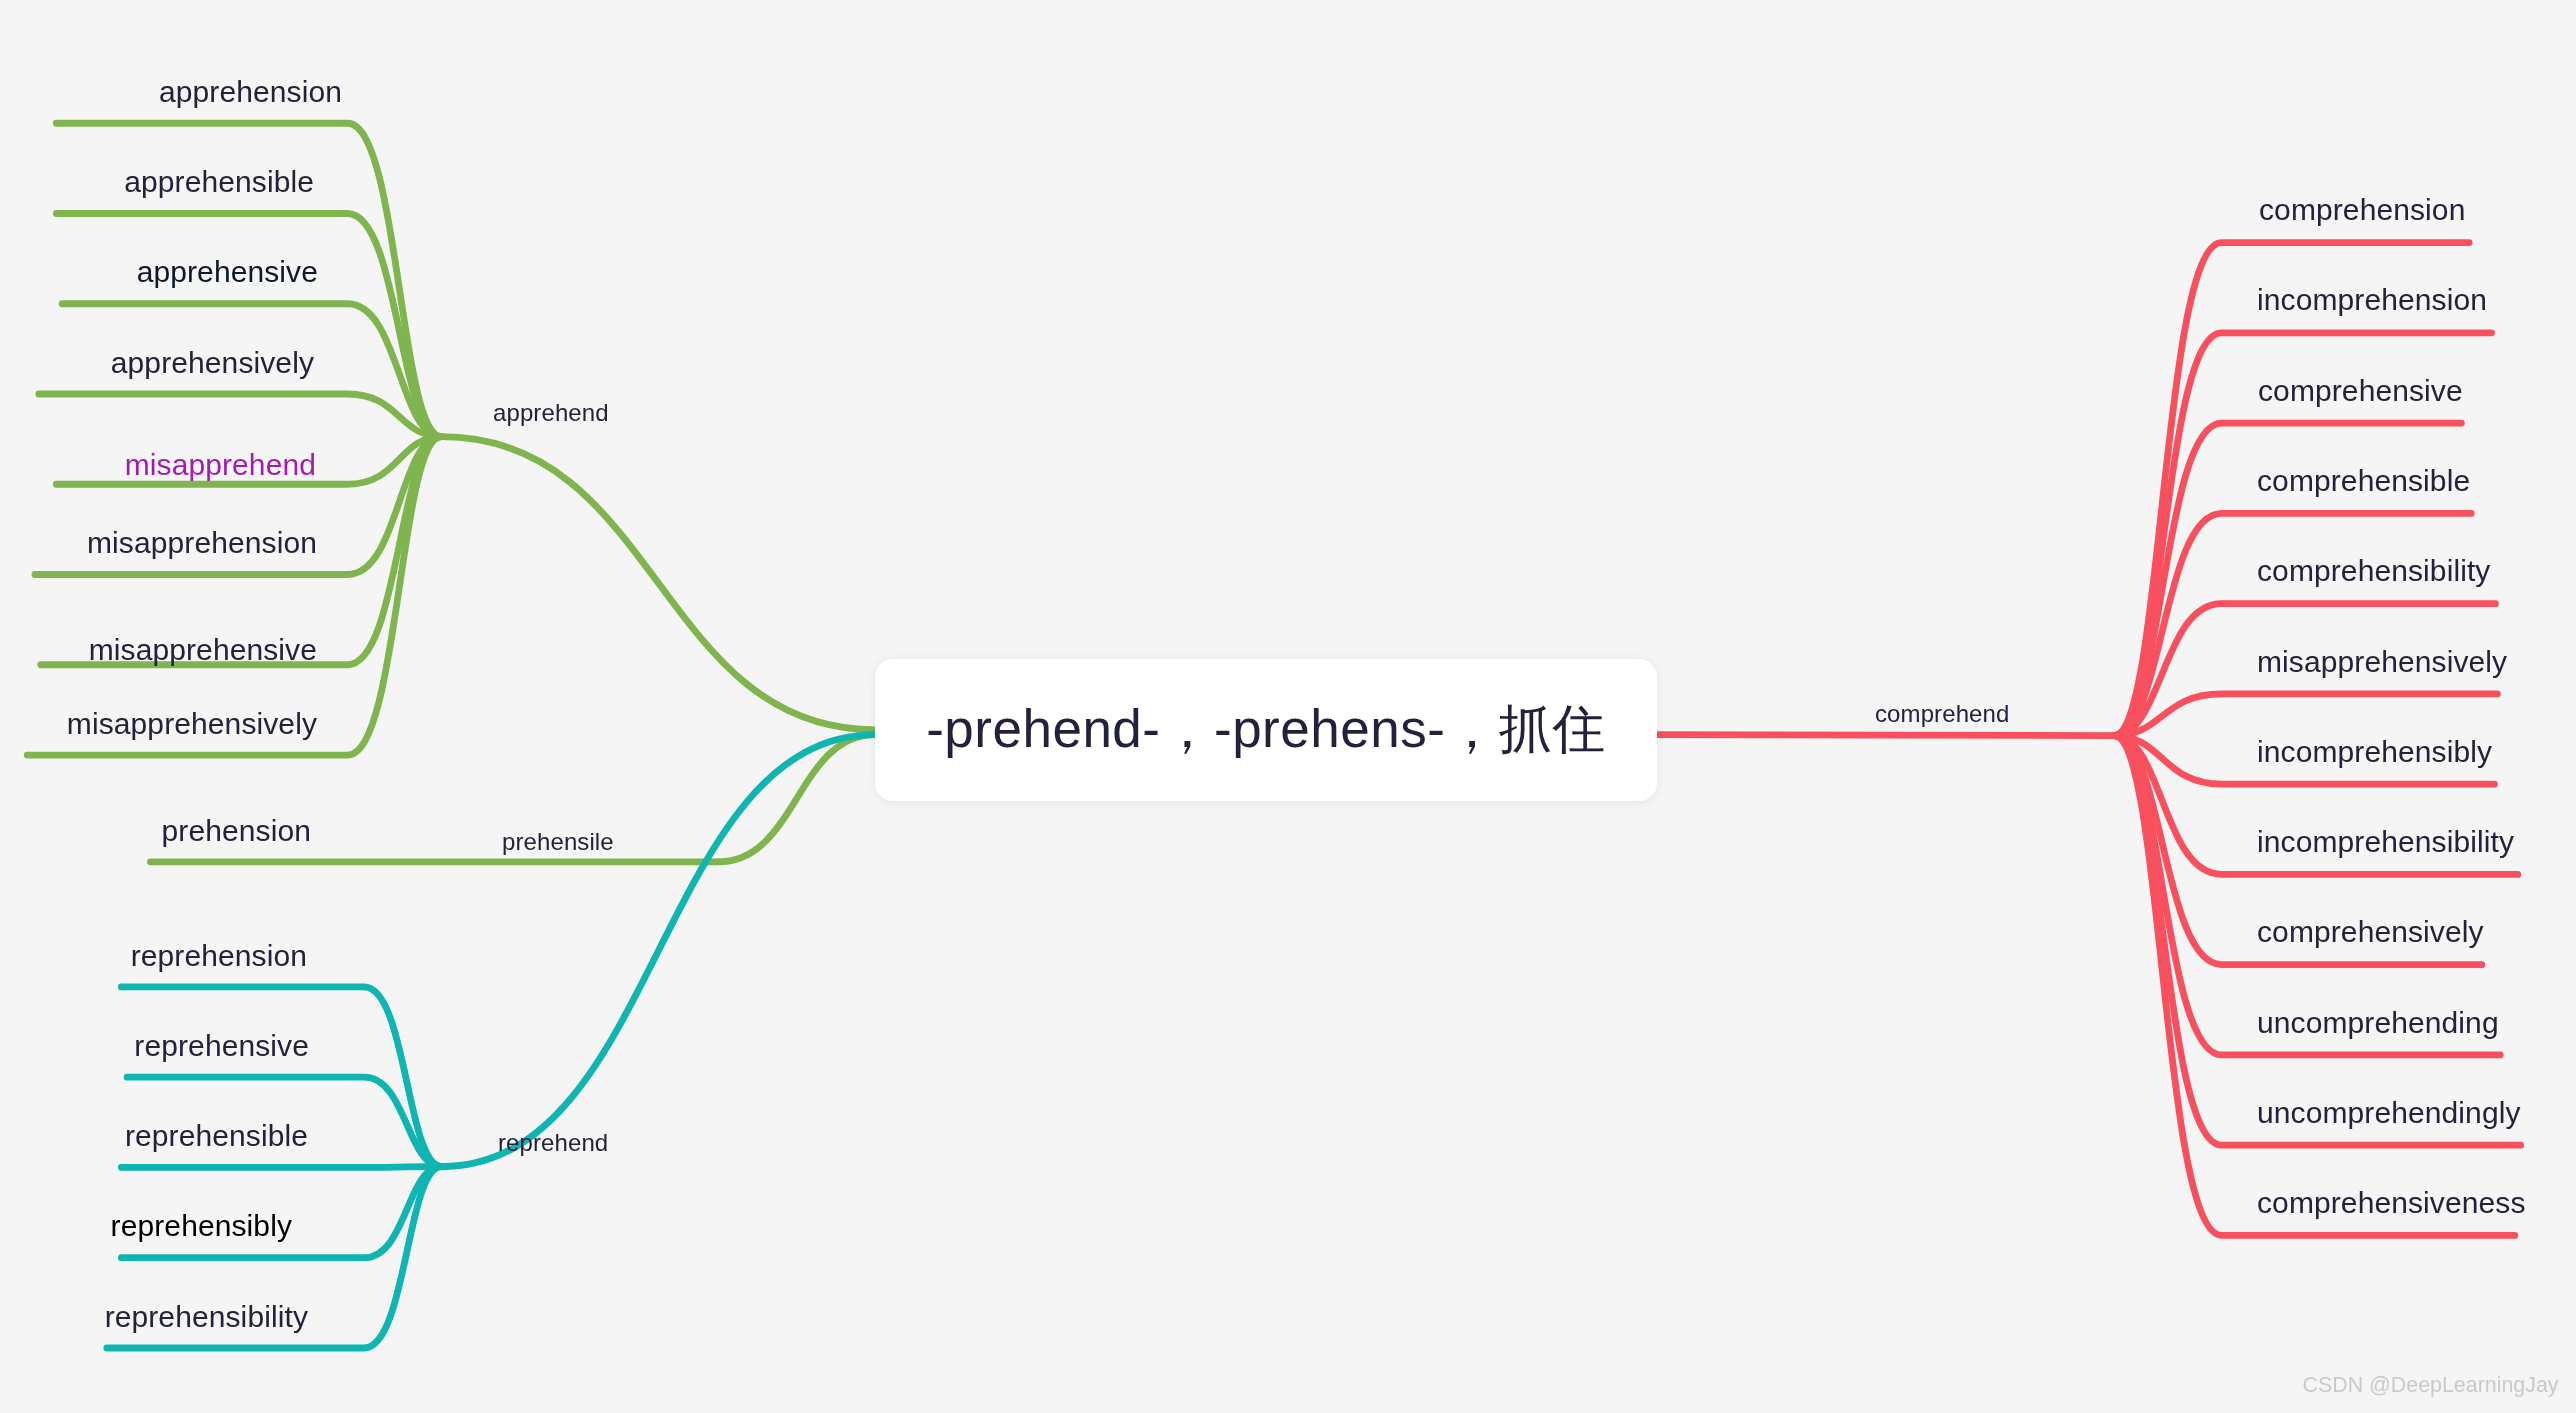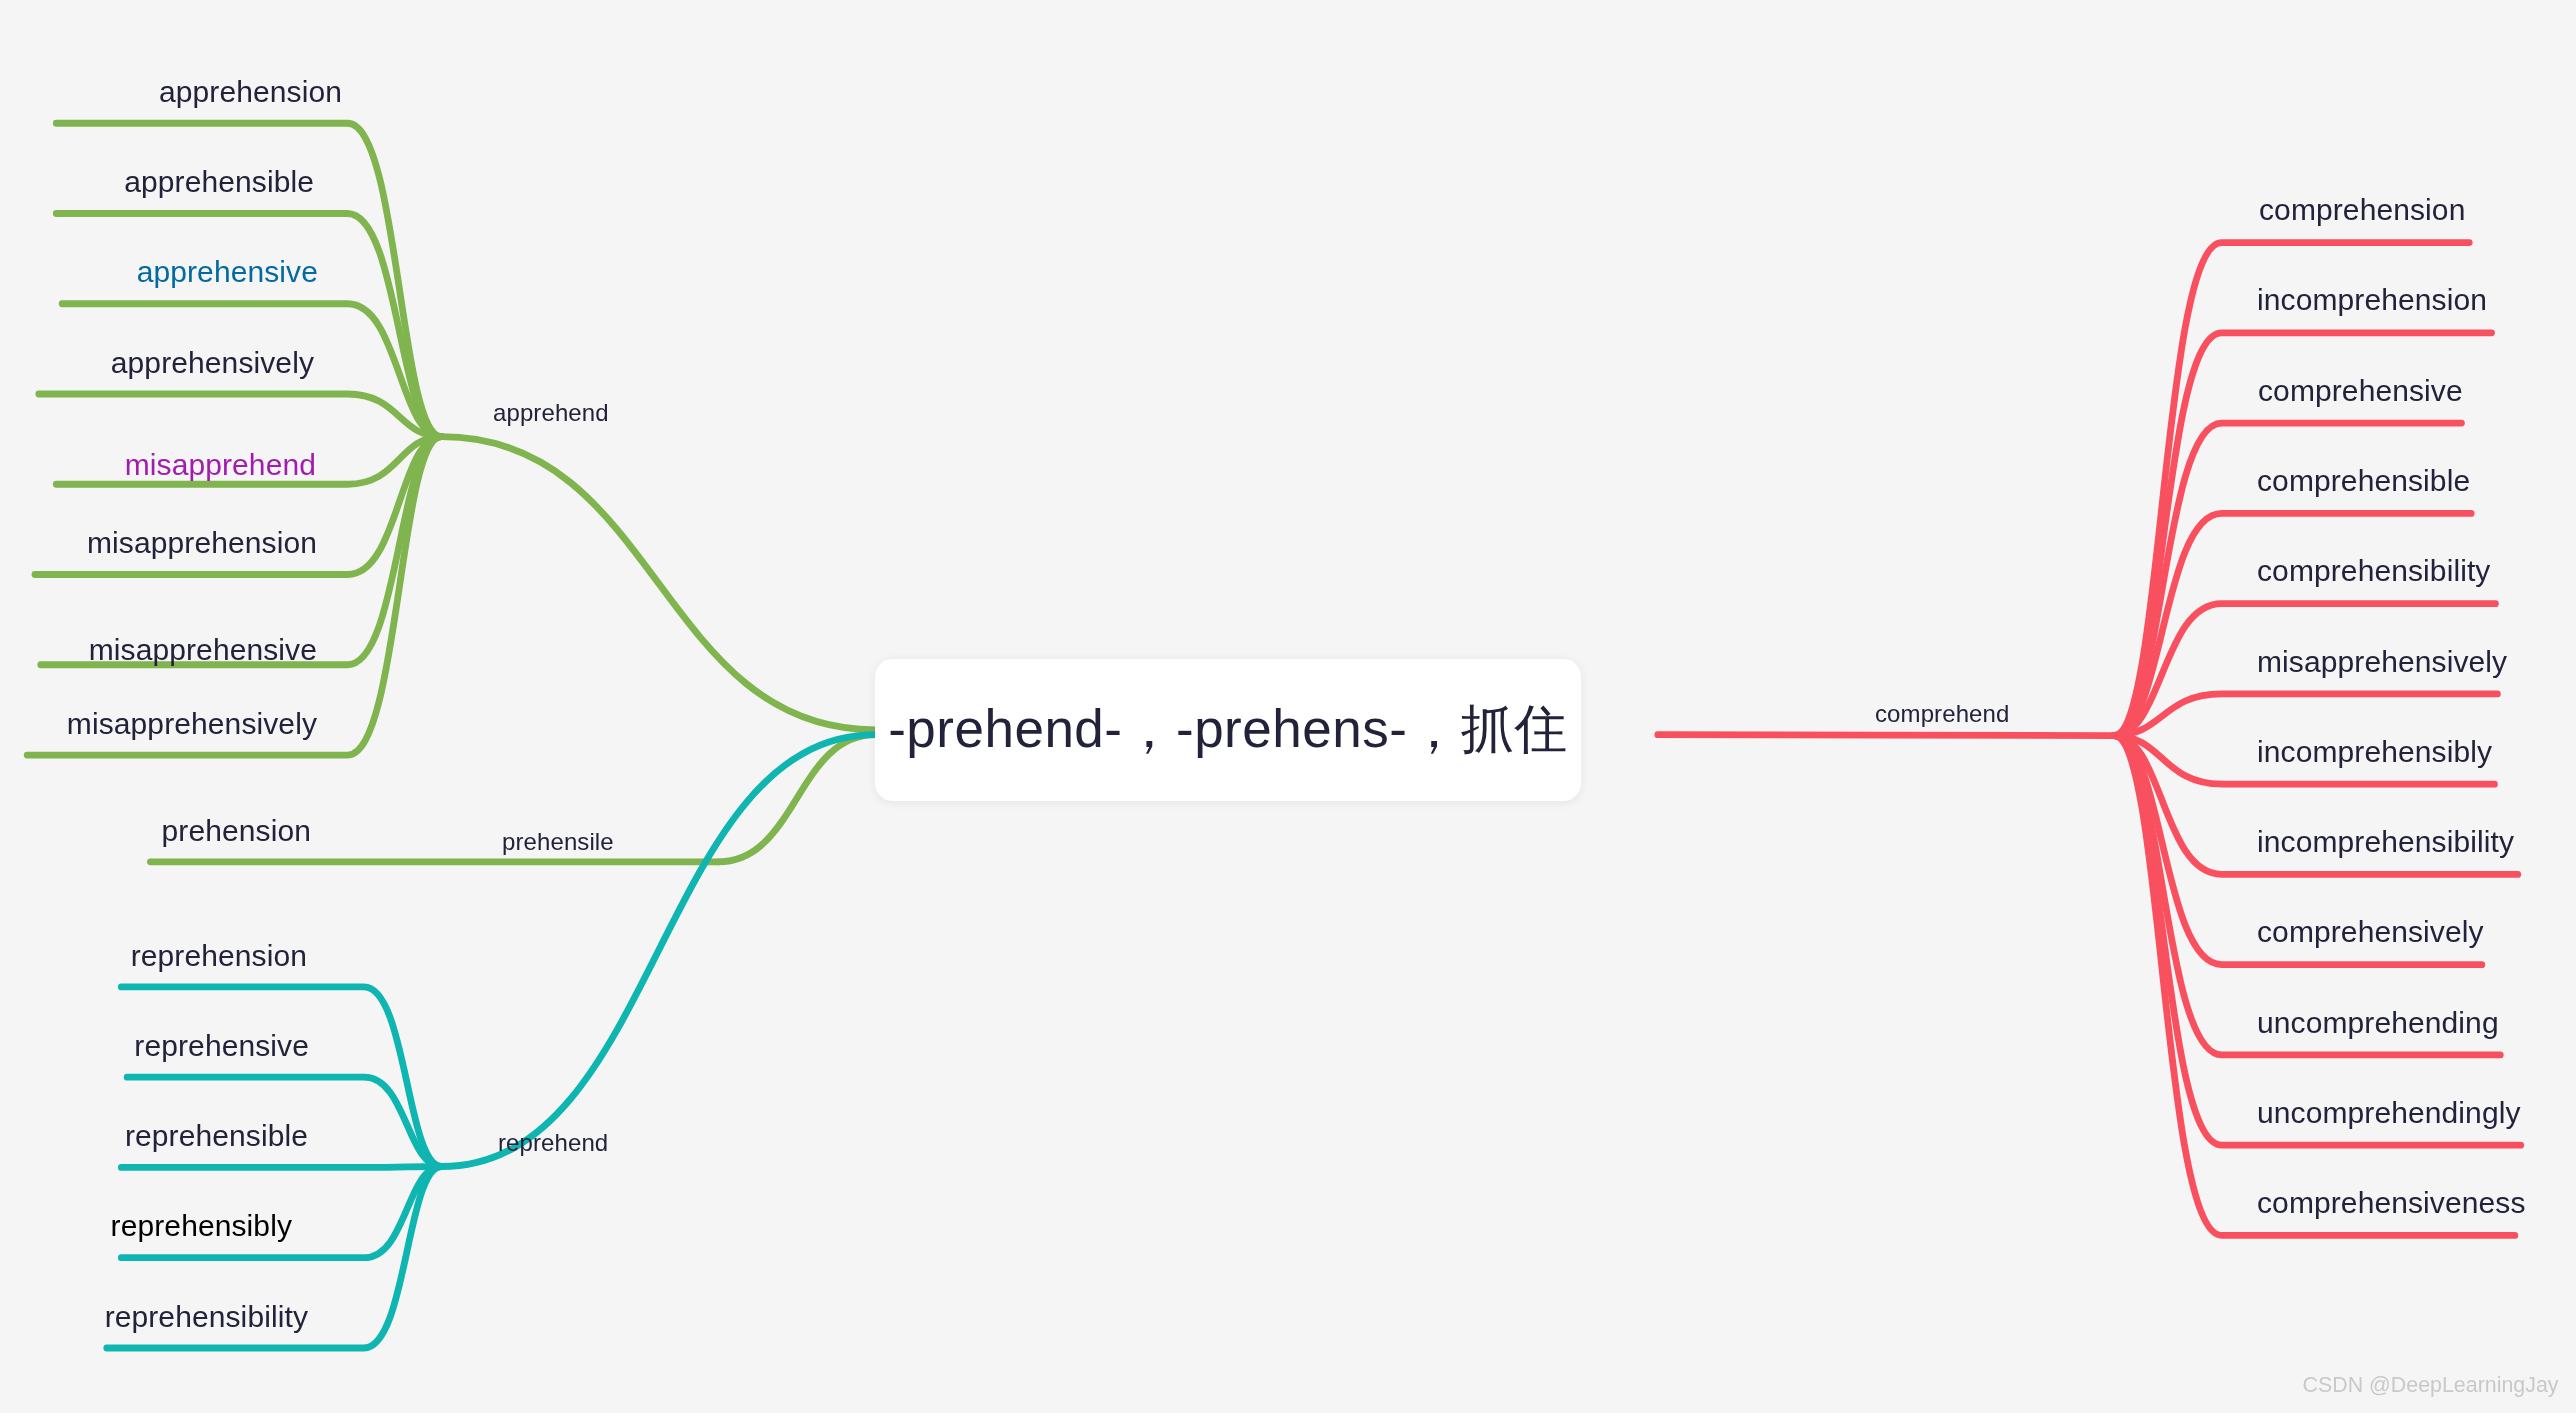--- a/index.html
+++ b/index.html
@@ -100,28 +100,28 @@
       <path d="M 2557 994 L 2289 994 C 2227.95 994, 2227.95 758, 2178 758" fill="none" stroke="#f9505f" stroke-width="7" stroke-linecap="round"></path>
       <path d="M 2576 1087 L 2289 1087 C 2227.95 1087, 2227.95 758, 2178 758" fill="none" stroke="#f9505f" stroke-width="7" stroke-linecap="round"></path>
       <path d="M 2597 1180 L 2289 1180 C 2227.95 1180, 2227.95 758, 2178 758" fill="none" stroke="#f9505f" stroke-width="7" stroke-linecap="round"></path>
       <path d="M 2591 1273 L 2289 1273 C 2227.95 1273, 2227.95 758, 2178 758" fill="none" stroke="#f9505f" stroke-width="7" stroke-linecap="round"></path>
       <path d="M 455 450 C 678.5 450, 678.5 752, 902 752" fill="none" stroke="#7fb44e" stroke-width="7" stroke-linecap="round"></path>
       <path d="M 740 888 C 821 888, 821 757, 902 757" fill="none" stroke="#7fb44e" stroke-width="7" stroke-linecap="round"></path>
       <path d="M 455 1202 C 678.5 1202, 678.5 757, 902 757" fill="none" stroke="#0fb5b0" stroke-width="7" stroke-linecap="round"></path>
       <path d="M 1708 757 C 1943 757, 1943 758, 2178 758" fill="none" stroke="#f9505f" stroke-width="7" stroke-linecap="round"></path>
     </svg>
 
-  <div id="root-node" style="left: 875px; top: 659px; width: 706px; height: 142px; background: rgb(255, 255, 255);">
+  <div id="root-node" style="left: 875px; top: 659px; width: 782px; height: 142px; background: rgb(255, 255, 255);">
     <span id="root-label" style="color: rgb(34, 34, 58);">-prehend-，-prehens-，抓住</span>
   </div>
 
   <div id="labels">
       <div class="node-label leaf-label leaf-left" style="left: 314px; top: 107px; color: rgb(34, 34, 58); margin-left: 28px;">apprehension</div>
       <div class="node-label leaf-label leaf-left" style="left: 314px; top: 197px; color: rgb(34, 34, 58);">apprehensible</div>
-      <div class="node-label leaf-label leaf-left" style="left: 318px; top: 287px; color: #0369a1;">apprehensive</div>
+      <div class="node-label leaf-label leaf-left" style="left: 318px; top: 287px; color: #0f172a;">apprehensive</div>
       <div class="node-label leaf-label leaf-left" style="left: 314px; top: 378px; color: rgb(34, 34, 58);">apprehensively</div>
       <div class="node-label leaf-label leaf-left" style="left: 316px; top: 480px; color: #a21caf;">misapprehend</div>
       <div class="node-label leaf-label leaf-left" style="left: 317px; top: 558px; color: rgb(34, 34, 58);">misapprehension</div>
       <div class="node-label leaf-label leaf-left" style="left: 317px; top: 648px; color: rgb(34, 34, 58); margin-top: 17px;">misapprehensive</div>
       <div class="node-label leaf-label leaf-left" style="left: 317px; top: 739px; color: rgb(34, 34, 58);">misapprehensively</div>
       <div class="node-label branch-label leaf-right" style="left: 493px; top: 417px; color: rgb(34, 34, 58);">apprehend</div>
       <div class="node-label leaf-label leaf-left" style="left: 311px; top: 846px; color: rgb(34, 34, 58);">prehension</div>
       <div class="node-label branch-label leaf-right" style="left: 502px; top: 846px; color: rgb(34, 34, 58);">prehensile</div>
       <div class="node-label leaf-label leaf-left" style="left: 307px; top: 971px; color: rgb(34, 34, 58);">reprehension</div>
       <div class="node-label leaf-label leaf-left" style="left: 309px; top: 1061px; color: rgb(34, 34, 58);">reprehensive</div>

